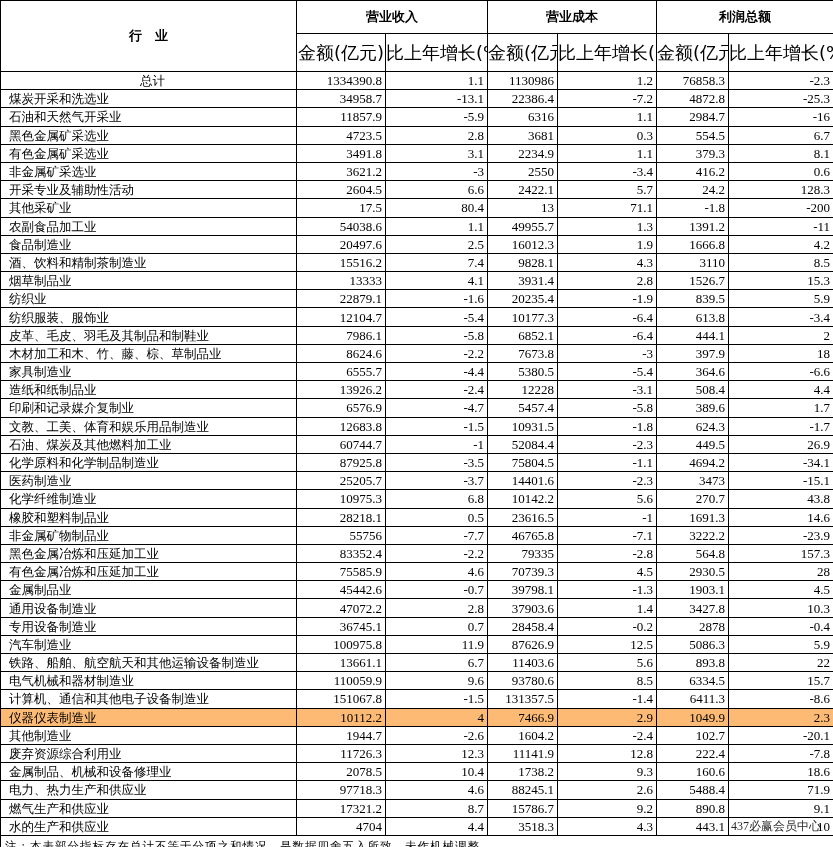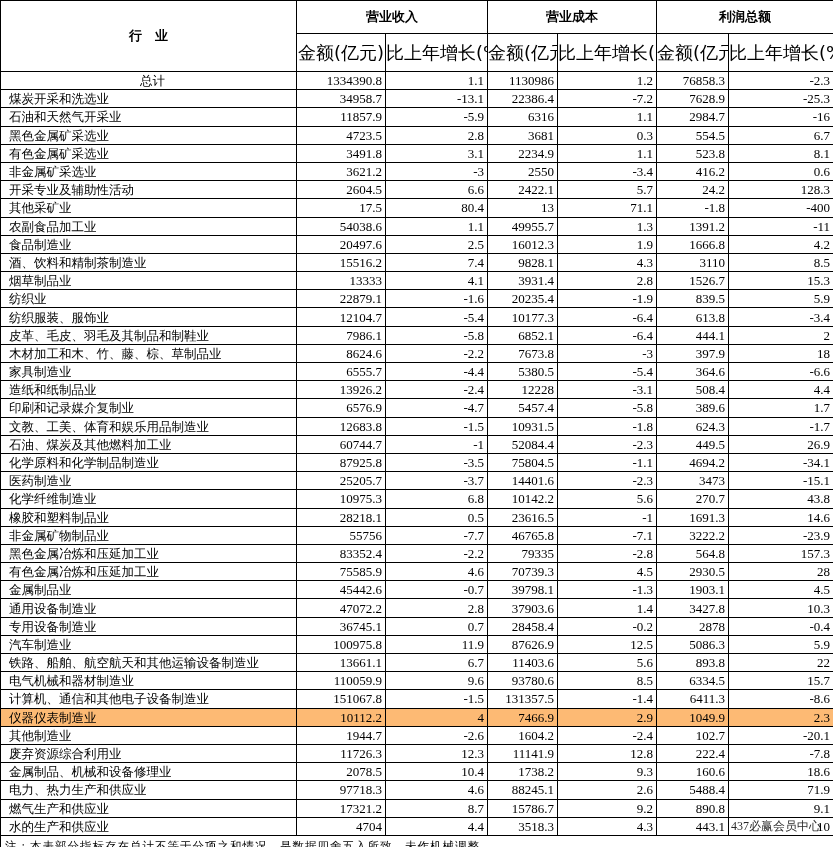--- a/index.html
+++ b/index.html
@@ -55,21 +55,21 @@
       <td class="num">1.2</td>
       <td class="num">76858.3</td>
       <td class="num">-2.3</td>
     </tr>
   <tr>
         <td class="name">煤炭开采和洗选业</td>
         <td class="num">34958.7</td>
         <td class="num">-13.1</td>
         <td class="num">22386.4</td>
         <td class="num">-7.2</td>
-        <td class="num">7628.9</td>
+        <td class="num">4872.8</td>
         <td class="num">-25.3</td>
       </tr>
       <tr>
         <td class="name">石油和天然气开采业</td>
         <td class="num">11857.9</td>
         <td class="num">-5.9</td>
         <td class="num">6316</td>
         <td class="num">1.1</td>
         <td class="num">2984.7</td>
         <td class="num">-16</td>
@@ -82,21 +82,21 @@
         <td class="num">0.3</td>
         <td class="num">554.5</td>
         <td class="num">6.7</td>
       </tr>
       <tr>
         <td class="name">有色金属矿采选业</td>
         <td class="num">3491.8</td>
         <td class="num">3.1</td>
         <td class="num">2234.9</td>
         <td class="num">1.1</td>
-        <td class="num">523.8</td>
+        <td class="num">379.3</td>
         <td class="num">8.1</td>
       </tr>
       <tr>
         <td class="name">非金属矿采选业</td>
         <td class="num">3621.2</td>
         <td class="num">-3</td>
         <td class="num">2550</td>
         <td class="num">-3.4</td>
         <td class="num">416.2</td>
         <td class="num">0.6</td>
@@ -110,21 +110,21 @@
         <td class="num">24.2</td>
         <td class="num">128.3</td>
       </tr>
       <tr>
         <td class="name">其他采矿业</td>
         <td class="num">17.5</td>
         <td class="num">80.4</td>
         <td class="num">13</td>
         <td class="num">71.1</td>
         <td class="num">-1.8</td>
-        <td class="num">-400</td>
+        <td class="num">-200</td>
       </tr>
       <tr>
         <td class="name">农副食品加工业</td>
         <td class="num">54038.6</td>
         <td class="num">1.1</td>
         <td class="num">49955.7</td>
         <td class="num">1.3</td>
         <td class="num">1391.2</td>
         <td class="num">-11</td>
       </tr>

